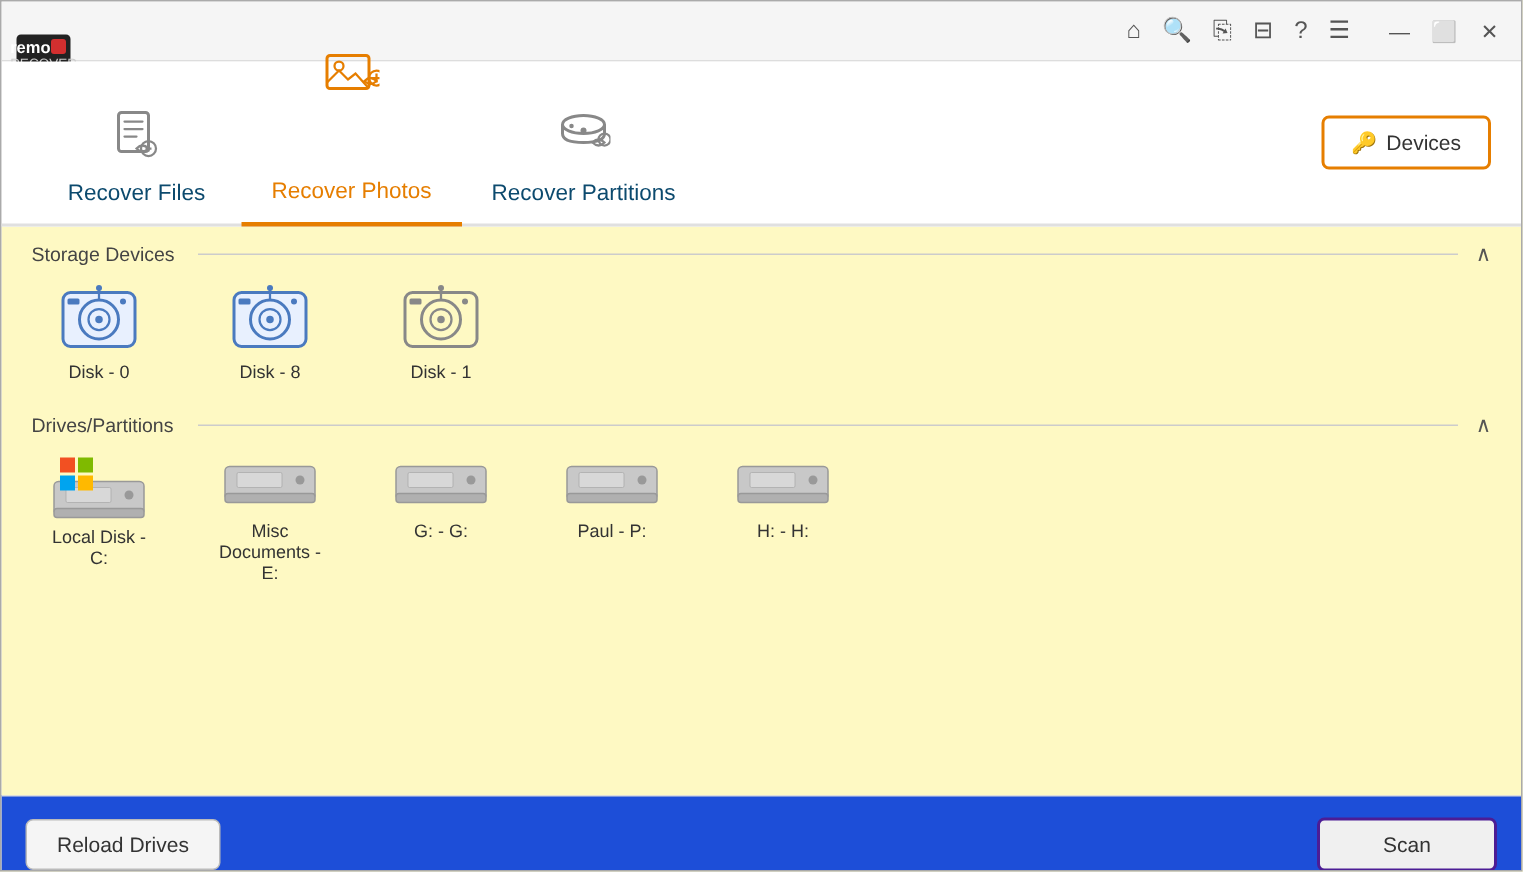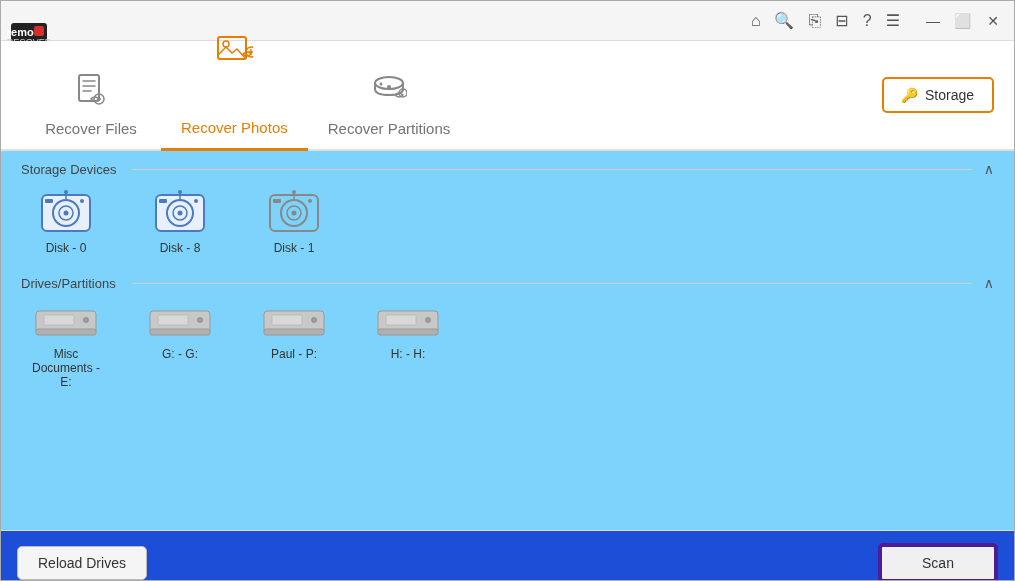--- a/index.html
+++ b/index.html
@@ -109,21 +109,21 @@
       min-width: 140px;
       gap: 4px;
     }
     .tab.active {
       border-bottom: 3px solid #e67e00;
       margin-bottom: -2px;
       gap: 44px;
     }
     .tab-label {
       font-size: 15px;
-      color: #737373;
+      color: #0c4a6e;
       font-weight: 400;
     }
     .tab.active .tab-label {
       color: #e67e00;
     }
     .tab-icon {
       font-size: 28px;
       color: #888;
     }
     .tab.active .tab-icon {
@@ -141,21 +141,21 @@
       border-radius: 5px;
       font-size: 14px;
       cursor: pointer;
       display: flex;
       align-items: center;
       gap: 6px;
     }
 
     
     .main {
-      background: #7dd3fc;
+      background: #fef9c3;
       height: calc(581px - 40px - 112px - 50px);
       padding: 0;
       overflow-y: auto;
     }
 
     
     .section {
       padding: 10px 20px 10px;
     }
     .section-header {
@@ -231,21 +231,21 @@
       background: #f5f5f5;
       color: #333;
       padding: 8px 20px;
       border-radius: 5px;
       font-size: 14px;
       cursor: pointer;
       min-width: 120px;
     }
     .scan-btn {
       background: #f0f0f0;
-      border: 4px solid #4c1d95;
+      border: 2px solid #4c1d95;
     }
 
     
     .windows-icon {
       display: grid;
       grid-template-columns: 1fr 1fr;
       gap: 2px;
       width: 22px;
       height: 22px;
     }
@@ -331,21 +331,21 @@
         <circle cx="18" cy="14" r="2" fill="#888"></circle>
         <path d="M24 22 Q28 18 32 22 Q28 26 24 22Z" fill="none" stroke="#888" stroke-width="1.5"></path>
         <circle cx="32" cy="20" r="4" fill="none" stroke="#888" stroke-width="1.5"></circle>
       </svg>
     </div>
     <span class="tab-label">Recover Partitions</span>
   </div>
 
   <button class="activate-btn">
     <span>🔑</span>
-    <span>Storage</span>
+    <span>Devices</span>
   </button>
 </div>
 
 <div class="main">
 
   <div class="section">
     <div class="section-header">
       <div class="section-title-line">
         <span class="section-title">Storage Devices</span>
         <div class="section-line"></div>
@@ -403,20 +403,39 @@
     <div class="section-header">
       <div class="section-title-line">
         <span class="section-title">Drives/Partitions</span>
         <div class="section-line"></div>
         <span class="collapse-btn">∧</span>
       </div>
     </div>
 
     <div class="items-row">
 
+      <div class="drive-item">
+        <div class="local-disk-wrapper">
+          <div class="windows-badge">
+            <div class="windows-icon">
+              <div class="q1"></div>
+              <div class="q2"></div>
+              <div class="q3"></div>
+              <div class="q4"></div>
+            </div>
+          </div>
+          <svg class="flatdrive-svg" viewBox="0 0 64 40" style="margin-top:8px">
+            <rect x="2" y="10" width="60" height="22" rx="3" fill="#c8c8c8" stroke="#999" stroke-width="1"></rect>
+            <rect x="2" y="28" width="60" height="6" rx="2" fill="#b0b0b0" stroke="#999" stroke-width="1"></rect>
+            <rect x="10" y="14" width="30" height="10" rx="1" fill="#d8d8d8" stroke="#aaa" stroke-width="0.5"></rect>
+            <circle cx="52" cy="19" r="3" fill="#999"></circle>
+          </svg>
+        </div>
+        <span class="drive-label">Local Disk - C:</span>
+      </div>
 
       <div class="drive-item">
         <svg class="flatdrive-svg" viewBox="0 0 64 40">
           <rect x="2" y="8" width="60" height="22" rx="3" fill="#c8c8c8" stroke="#999" stroke-width="1"></rect>
           <rect x="2" y="26" width="60" height="6" rx="2" fill="#b0b0b0" stroke="#999" stroke-width="1"></rect>
           <rect x="10" y="12" width="30" height="10" rx="1" fill="#d8d8d8" stroke="#aaa" stroke-width="0.5"></rect>
           <circle cx="52" cy="17" r="3" fill="#999"></circle>
         </svg>
         <span class="drive-label">Misc Documents - E:</span>
       </div>

